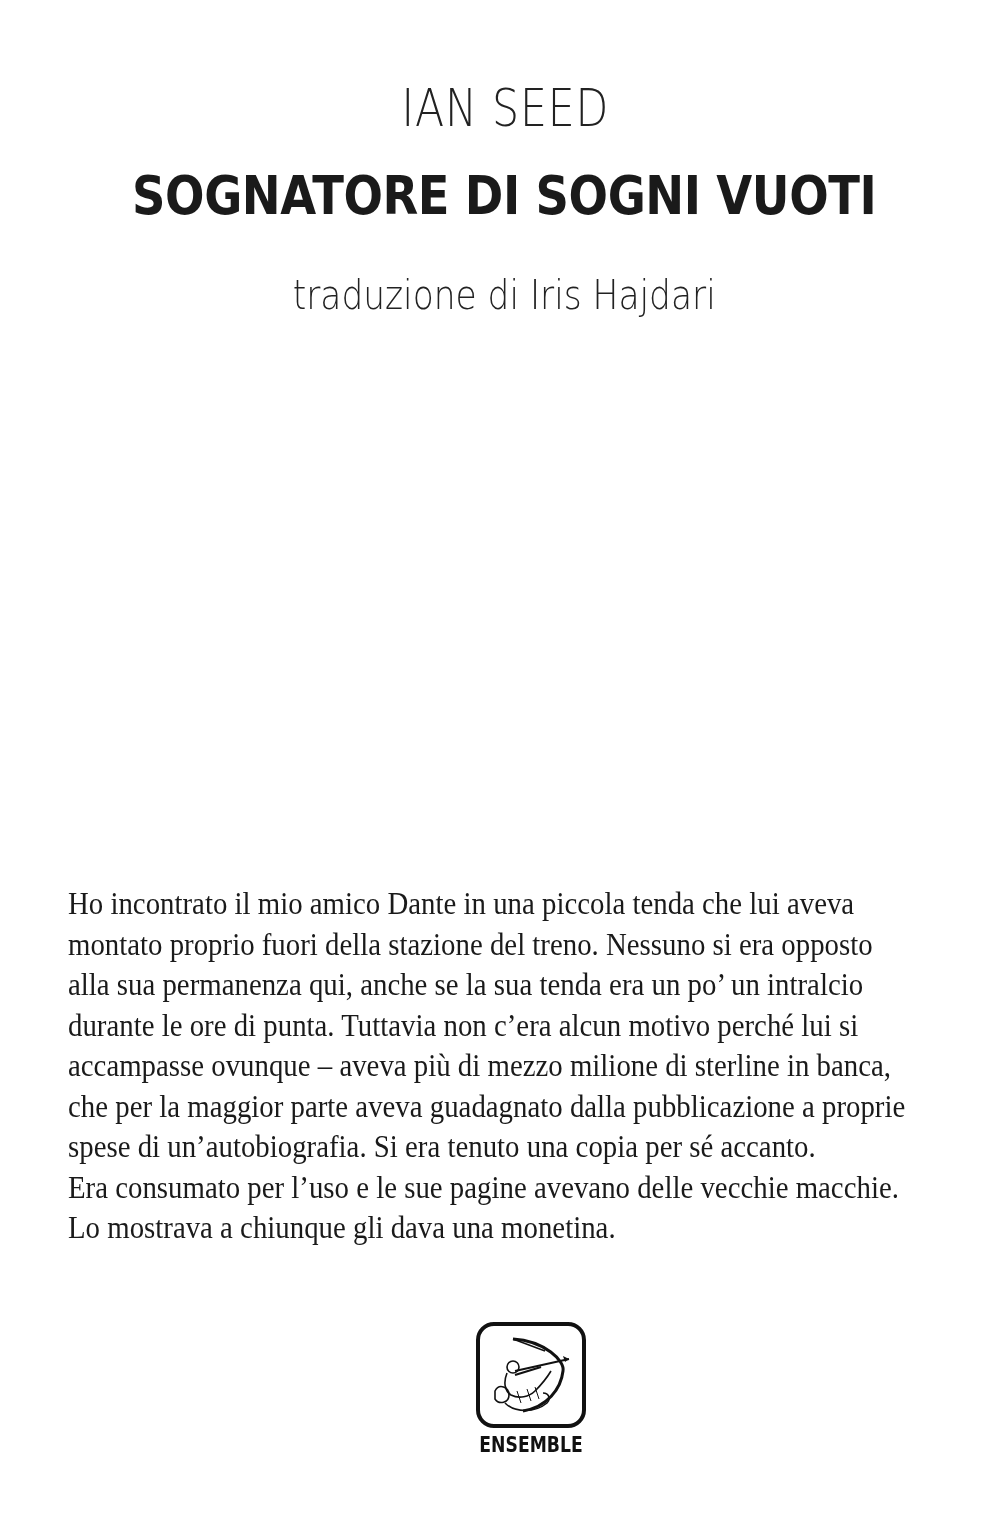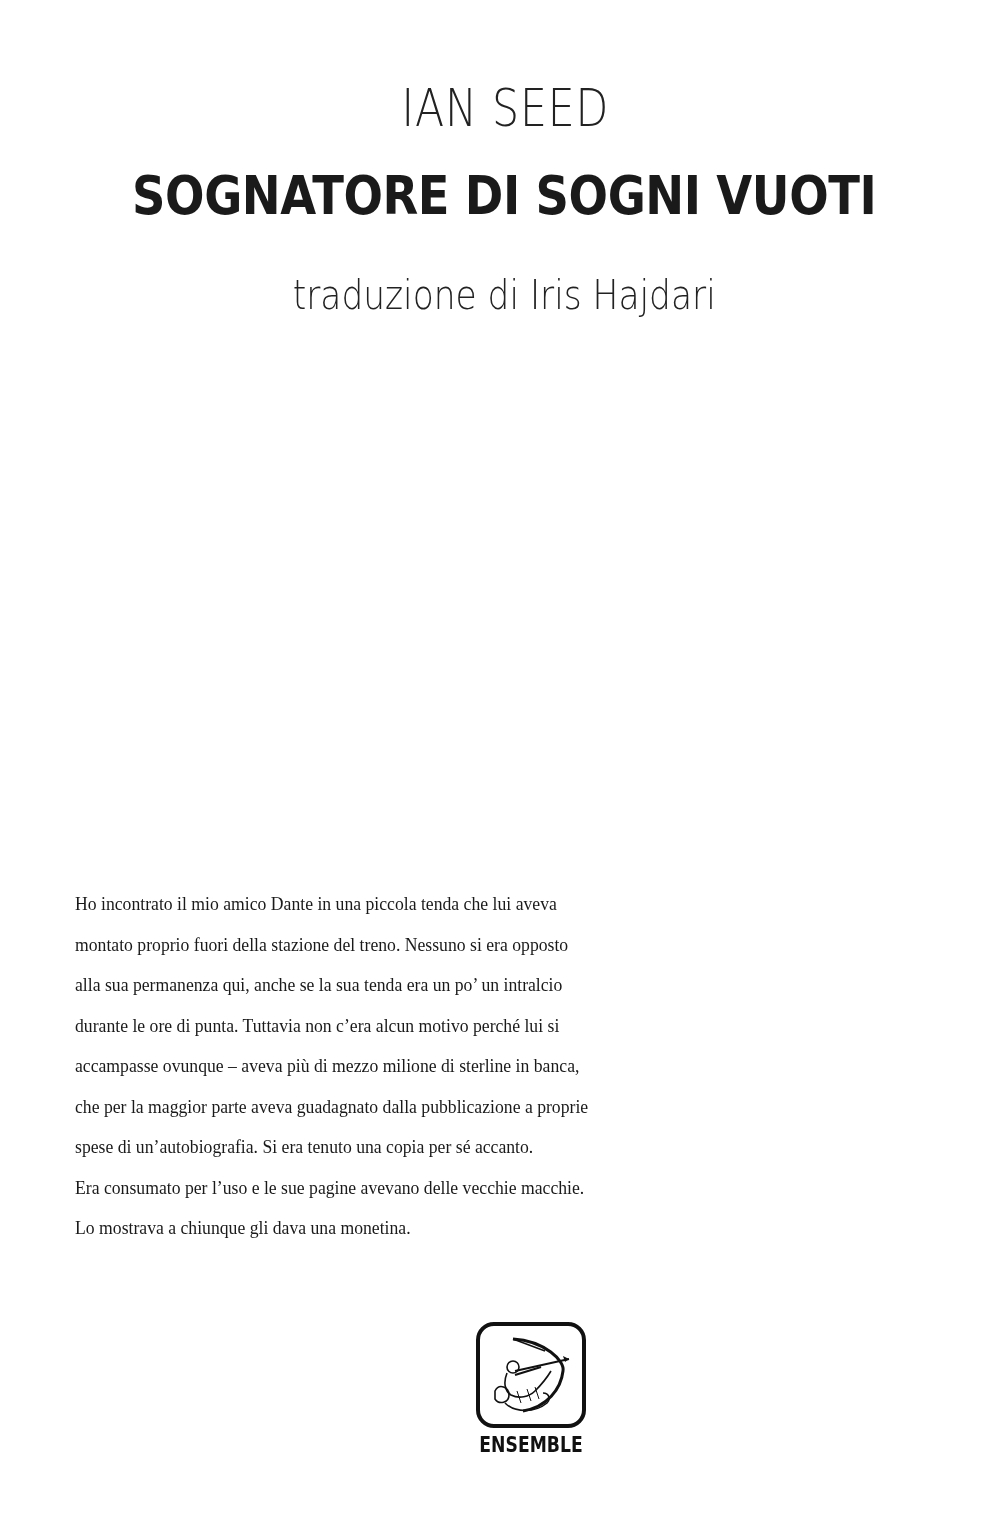--- a/index.html
+++ b/index.html
@@ -13,22 +13,22 @@
     position: absolute; left: 0; width: 1000px; top: 164px; text-align: center;
     font-family: "DejaVu Sans", sans-serif; font-weight: bold; font-size: 54px;
     transform: scaleX(0.86); transform-origin: 530px 0; color: #1a1a1a; letter-spacing: -0.5px;
   }
   .translator {
     position: absolute; left: 0; width: 1000px; top: 272px; text-align: center;
     font-family: "DejaVu Sans", sans-serif; font-weight: 200; font-size: 40px;
     transform: scaleX(0.86); transform-origin: 530px 0; color: #222;
   }
   .body-text {
-    position: absolute; left: 75px; top: 884px; width: 900px;
-    font-family: "Liberation Serif", serif; font-size: 19px; line-height: 40.5px; color: #1a1a1a;
+    position: absolute; left: 68px; top: 884px; width: 900px;
+    font-family: "Liberation Serif", serif; font-size: 31px; line-height: 40.5px; color: #1a1a1a;
   }
   .body-text .line { display: block; white-space: nowrap; transform: scaleX(0.93); transform-origin: 0 0; }
   .logo {
     position: absolute; left: 476px; top: 1322px; width: 110px; height: 106px;
     border: 4px solid #111; border-radius: 18px; box-sizing: border-box;
     display: flex; align-items: center; justify-content: center;
   }
   .logo-label {
     position: absolute; left: 460px; top: 1433px; width: 142px; text-align: center;
     font-family: "DejaVu Sans", sans-serif; font-weight: bold; font-size: 21px;

